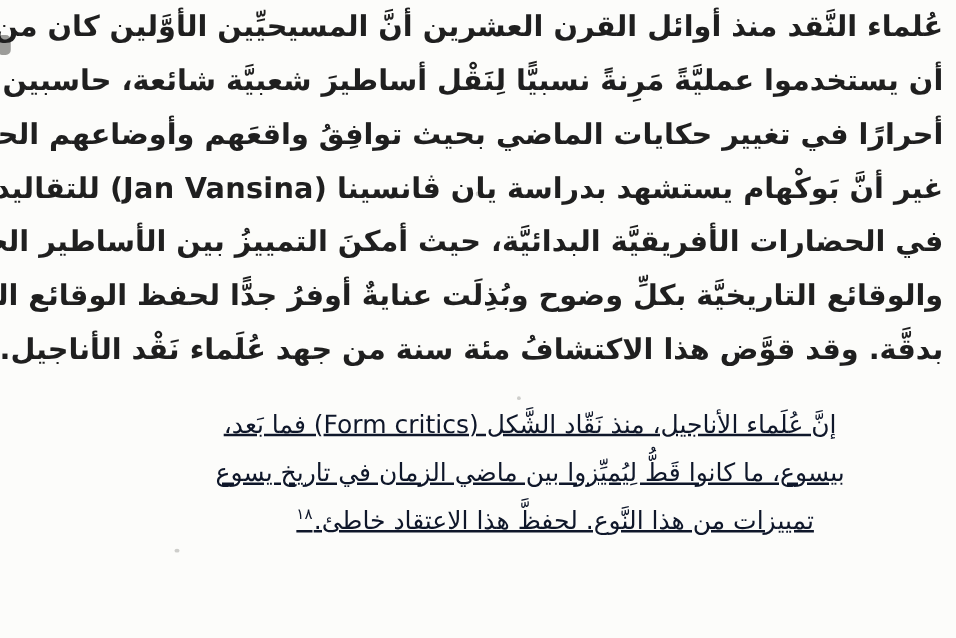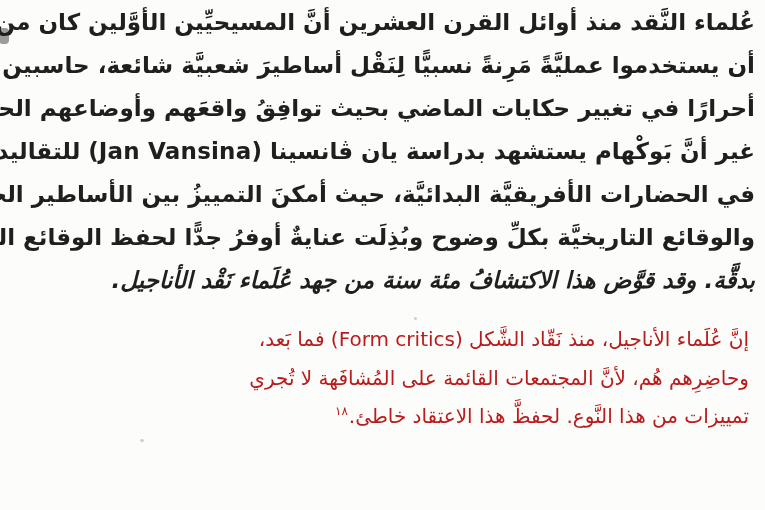--- a/index.html
+++ b/index.html
@@ -30,37 +30,37 @@
     line-height: 43px;
     height: 43px;
     white-space: nowrap;
     text-align: justify;
     text-align-last: justify;
     letter-spacing: 0.2px;
   }
   .main-paragraph .t-line.para-end {
     text-align: center;
     text-align-last: right;
-    font-style: italic;
   }
   
   .quote-block {
     position: absolute;
     top: 320px;
     right: 16px;
     left: 100px;
   }
   .quote-block .t-line {
     font-size: 20px;
     font-weight: normal;
     line-height: 38.5px;
     height: 38.5px;
     white-space: nowrap;
-    text-align: right;
-    color: #b91c1c;
+    text-align: center;
+    color: #0f172a;
+    text-decoration: underline;
   }
   .footnote-marker {
     font-size: 12px;
     vertical-align: super;
     line-height: 0;
     padding-right: 1px;
     margin-left: 40px;
   }
   
   .speck {
@@ -96,19 +96,19 @@
     <div class="t-line">أن يستخدموا عمليَّةً مَرِنةً نسبيًّا لِنَقْل أساطيرَ شعبيَّة شائعة، حاسبين أنفسهم</div>
     <div class="t-line">أحرارًا في تغيير حكايات الماضي بحيث توافِقُ واقعَهم وأوضاعهم الحاضرة.</div>
     <div class="t-line">غير أنَّ بَوكْهام يستشهد بدراسة يان ڤانسينا (Jan Vansina) للتقاليد الشفهيَّة</div>
     <div class="t-line">في الحضارات الأفريقيَّة البدائيَّة، حيث أمكنَ التمييزُ بين الأساطير الخياليَّة</div>
     <div class="t-line">والوقائع التاريخيَّة بكلِّ وضوح وبُذِلَت عنايةٌ أوفرُ جدًّا لحفظ الوقائع التاريخيَّة</div>
     <div class="t-line para-end">بدقَّة. وقد قوَّض هذا الاكتشافُ مئة سنة من جهد عُلَماء نَقْد الأناجيل.</div>
   </div>
 
   <blockquote class="quote-block" style="margin:0;">
     <div class="t-line">إنَّ عُلَماء الأناجيل، منذ نَقّاد الشَّكل (Form critics) فما بَعد،</div>
-    <div class="t-line">وحاضِرِهم هُم، لأنَّ المجتمعات القائمة على المُشافَهة لا تُجري</div>
+    <div class="t-line">بيسوع، ما كانوا قَطُّ لِيُميِّزوا بين ماضي الزمان في تاريخ يسوع</div>
     <div class="t-line">
       <span>تمييزات من هذا النَّوع. لحفظَّ هذا الاعتقاد خاطئ.</span><span class="footnote-marker">١٨</span>
     </div>
   </blockquote>
 
 </div>
 
 </body></html>

